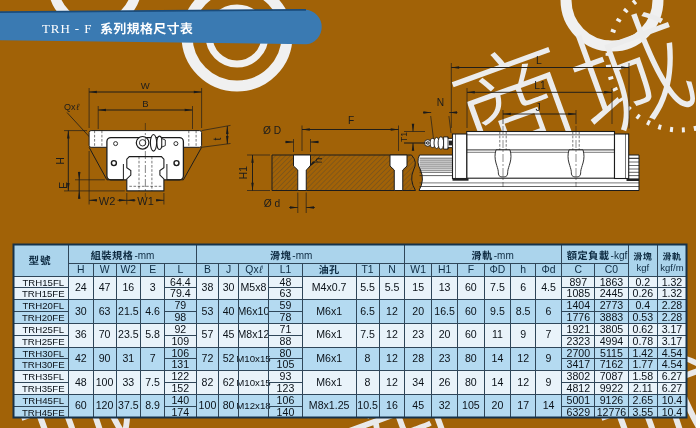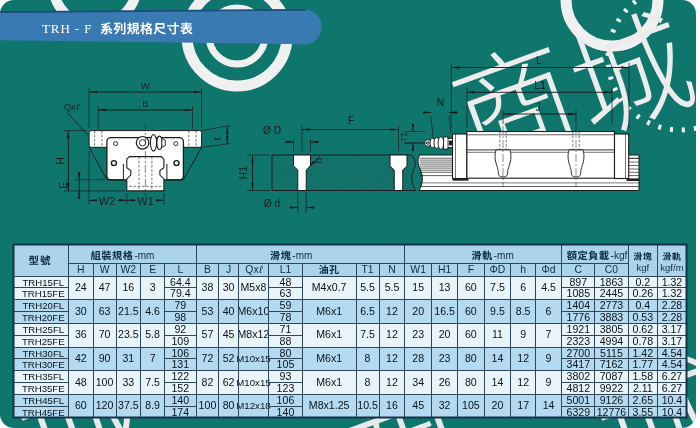--- a/index.html
+++ b/index.html
@@ -1,14 +1,14 @@
 <!DOCTYPE html>
 <html><head><meta charset="utf-8"><style>
 html,body{margin:0;padding:0;background:#ffffff;}
-#page{position:relative;width:696px;height:428px;overflow:hidden;background:#0f766e;border-radius:14px;}
+#page{position:relative;width:696px;height:428px;overflow:hidden;background:#a16207;}
 </style></head><body>
 <div id="page">
 <svg width="700" height="428" viewBox="0 0 700 428">
 <defs>
 <pattern id="hatch" width="3.5" height="3.5" patternUnits="userSpaceOnUse" patternTransform="rotate(45)">
 <line x1="0" y1="0" x2="0" y2="3.5" stroke="#3c3c3c" stroke-width="0.6"></line>
 </pattern>
 <path id="g0" d="M243 201C195 138 114 70 39 28C69 10 119 -29 143 -51C216 -1 306 81 364 157ZM619 151C696 95 792 13 836 -41L943 30C893 85 794 163 717 215ZM642 423 705 352 425 333C541 391 656 460 762 539L673 619C639 591 602 564 565 538L393 530C453 564 511 602 564 642L511 676C616 700 714 728 798 761L709 856C556 791 302 738 71 708C84 682 101 636 105 606C197 618 294 632 389 651C323 602 257 564 230 551C196 532 172 522 145 517C158 487 174 430 180 407C204 416 238 422 399 433C329 393 271 363 240 349C179 320 141 304 101 299C114 268 131 212 136 189C170 202 216 209 444 229V42C444 30 439 27 422 26C405 26 344 26 292 28C310 -3 330 -54 336 -89C410 -89 467 -88 510 -70C554 -51 566 -20 566 39V239L784 256C804 230 822 205 835 185L937 247C894 308 811 402 741 473Z"></path>
 <path id="g1" d="M578 737V186H696V737ZM812 831V54C812 36 805 30 786 29C766 29 704 29 643 31C660 -2 678 -56 683 -89C774 -89 836 -85 877 -66C917 -47 931 -15 931 53V831ZM402 473C389 413 372 358 352 309C315 336 261 370 216 397C230 421 242 447 254 473ZM55 805V694H208C174 558 109 405 13 313C39 295 78 258 99 236C120 257 140 280 159 306C207 275 263 236 299 205C241 112 166 43 76 -5C104 -22 148 -67 166 -92C351 15 485 231 535 562L460 587L439 583H297C310 620 322 657 332 694H552V805Z"></path>
 <path id="g2" d="M580 555H799V496H580ZM580 402H799V342H580ZM580 708H799V650H580ZM185 840V696H55V590H185V478V464H39V355H181C171 228 136 90 25 9C52 -11 90 -52 107 -77C197 -3 245 98 270 205C308 155 349 100 372 62L453 148C429 177 333 288 291 330L293 355H438V464H297V478V590H423V696H297V840ZM469 814V236H533C519 130 488 47 341 -1C365 -21 395 -63 407 -90C583 -25 628 88 646 236H697V63C697 -36 715 -70 805 -70C821 -70 854 -70 871 -70C942 -70 970 -33 980 109C950 117 903 135 881 154C879 47 875 34 859 34C852 34 830 34 825 34C810 34 808 37 808 64V236H915V814Z"></path>

